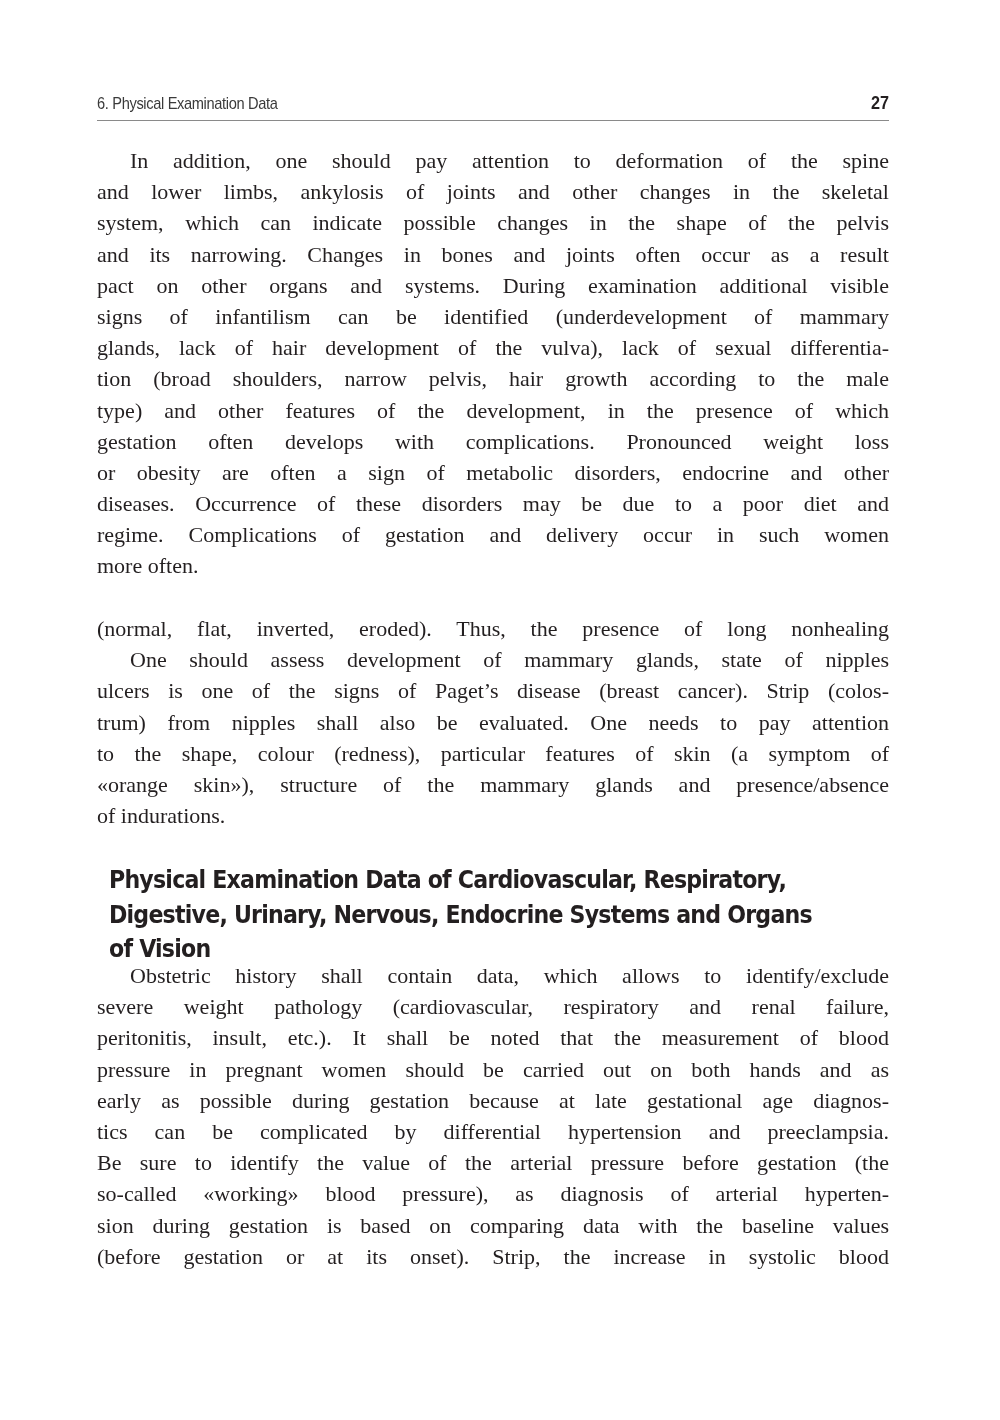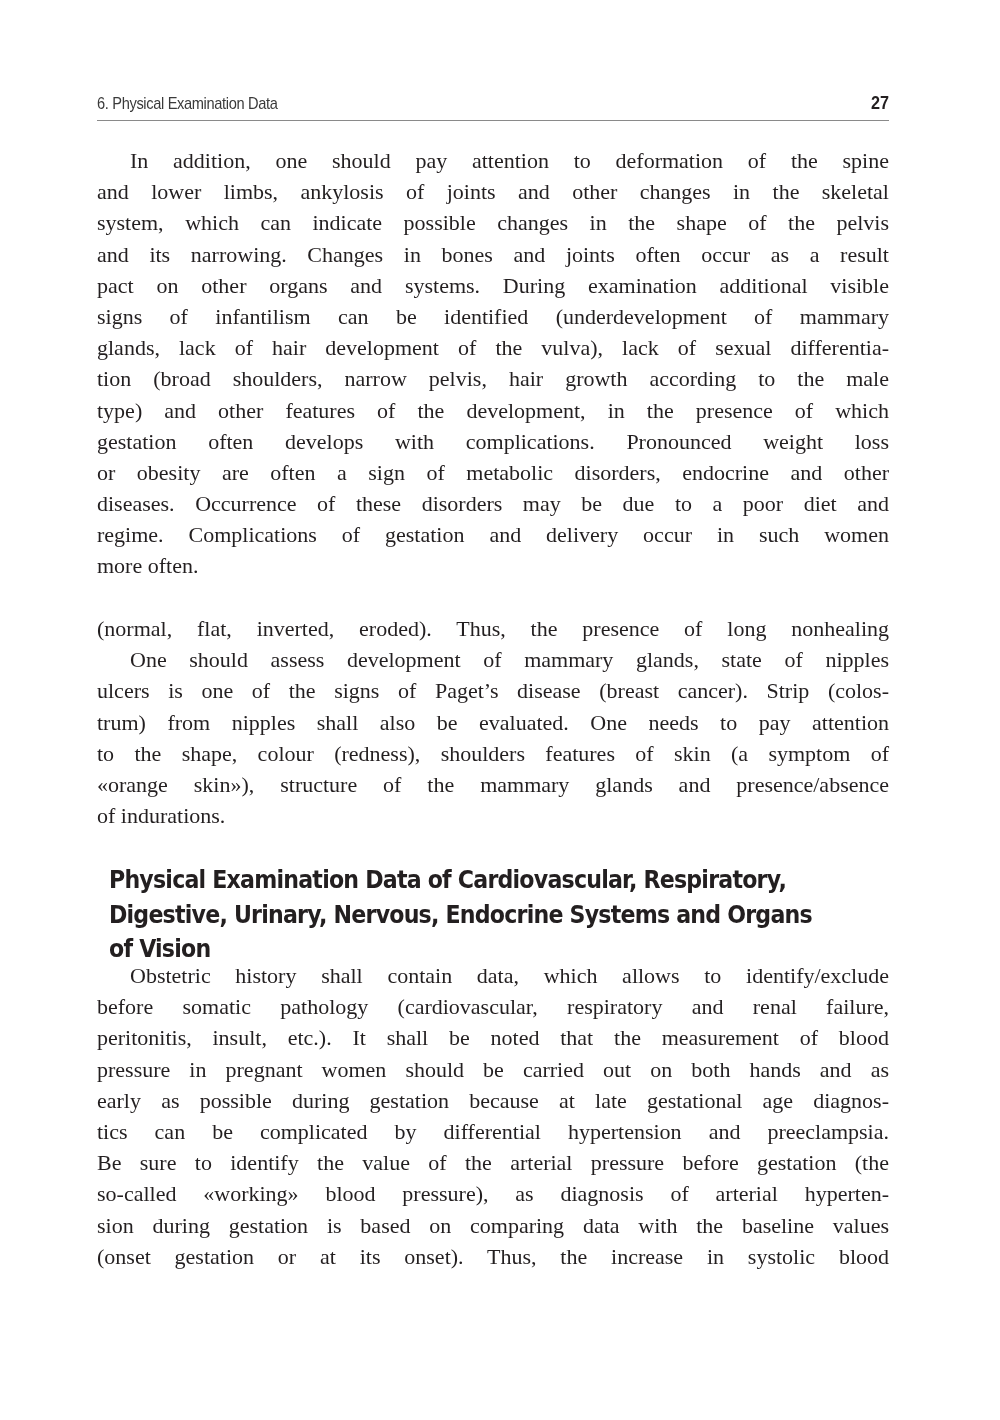--- a/index.html
+++ b/index.html
@@ -120,37 +120,37 @@
     <span class="line" style="text-align-last: justify;">diseases. Occurrence of these disorders may be due to a poor diet and</span>
     <span class="line" style="text-align-last: justify;">regime. Complications of gestation and delivery occur in such women</span>
     <span class="line last">more often.</span>
   </div>
 
   <div class="body-text" id="para2">
     <span class="line" style="text-align-last: justify;">(normal, flat, inverted, eroded). Thus, the presence of long nonhealing</span>
     <span class="line indent" style="text-align-last: justify;">One should assess development of mammary glands, state of nipples</span>
     <span class="line" style="text-align-last: justify;">ulcers is one of the signs of Paget’s disease (breast cancer). Strip (colos-</span>
     <span class="line" style="text-align-last: justify;">trum) from nipples shall also be evaluated. One needs to pay attention</span>
-    <span class="line" style="text-align-last: justify;">to the shape, colour (redness), shoulders features of skin (a symptom of</span>
+    <span class="line" style="text-align-last: justify;">to the shape, colour (redness), particular features of skin (a symptom of</span>
     <span class="line" style="text-align-last: justify;">«orange skin»), structure of the mammary glands and presence/absence</span>
     <span class="line last">of indurations.</span>
   </div>
 
   <h2 class="section-heading" style="margin:12px;">
     <span class="hline">Physical Examination Data of Cardiovascular, Respiratory,</span>
     <span class="hline">Digestive, Urinary, Nervous, Endocrine Systems and Organs</span>
     <span class="hline">of Vision</span>
   </h2>
 
   <div class="body-text" id="para3">
     <span class="line indent" style="text-align-last: justify;">Obstetric history shall contain data, which allows to identify/exclude</span>
-    <span class="line" style="text-align-last: justify;">before somatic pathology (cardiovascular, respiratory and renal failure,</span>
+    <span class="line" style="text-align-last: justify;">severe weight pathology (cardiovascular, respiratory and renal failure,</span>
     <span class="line" style="text-align-last: justify;">peritonitis, insult, etc.). It shall be noted that the measurement of blood</span>
     <span class="line" style="text-align-last: justify;">pressure in pregnant women should be carried out on both hands and as</span>
     <span class="line" style="text-align-last: justify;">early as possible during gestation because at late gestational age diagnos-</span>
     <span class="line" style="text-align-last: justify;">tics can be complicated by differential hypertension and preeclampsia.</span>
     <span class="line" style="text-align-last: justify;">Be sure to identify the value of the arterial pressure before gestation (the</span>
     <span class="line" style="text-align-last: justify;">so-called «working» blood pressure), as diagnosis of arterial hyperten-</span>
     <span class="line" style="text-align-last: justify;">sion during gestation is based on comparing data with the baseline values</span>
-    <span class="line" style="text-align-last: justify;">(onset gestation or at its onset). Thus, the increase in systolic blood</span>
+    <span class="line" style="text-align-last: justify;">(before gestation or at its onset). Strip, the increase in systolic blood</span>
   </div>
 
 </div>
 
 </body></html>

